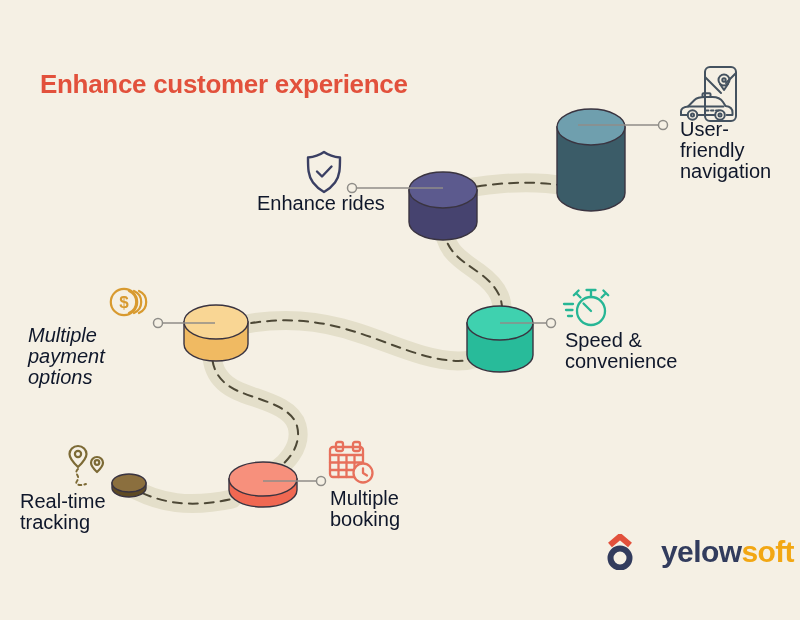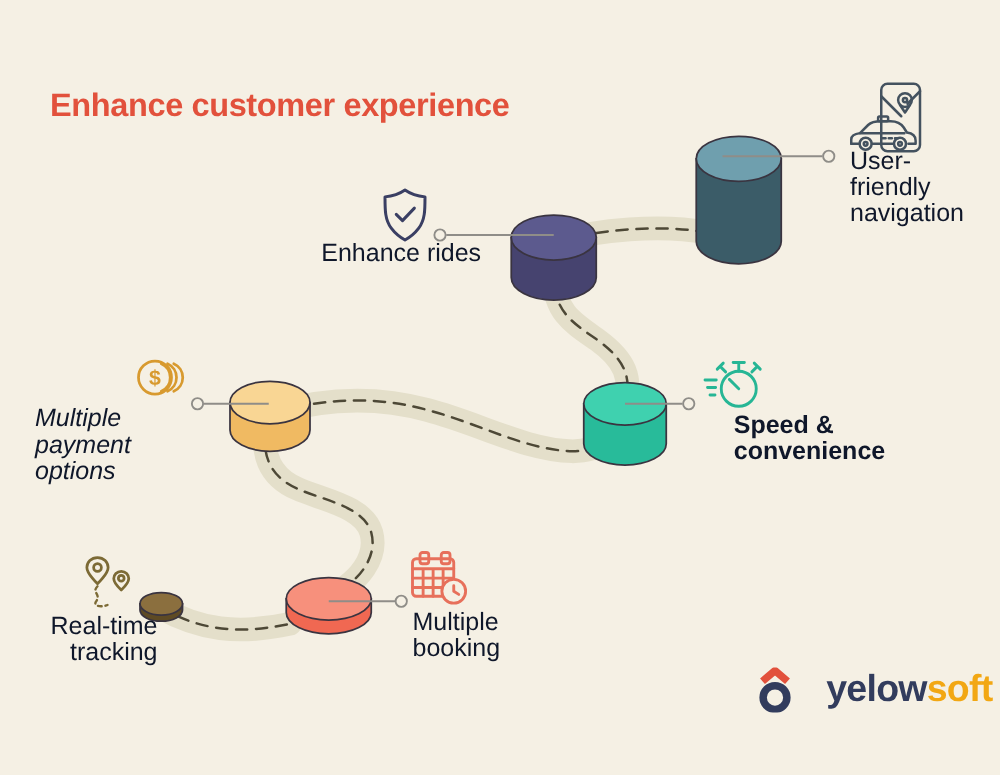--- a/index.html
+++ b/index.html
@@ -5,21 +5,21 @@
   html,body{margin:0;padding:0;}
   body{width:800px;height:620px;overflow:hidden;background:#f5f0e4;
        font-family:"Liberation Sans",sans-serif;}
   #canvas{position:relative;width:800px;height:620px;background:#f5f0e4;}
   #scene{position:absolute;left:0;top:0;}
   .title{position:absolute;left:40px;top:28px;font-size:26px;font-weight:bold;
          color:#e2513c;letter-spacing:-0.3px;margin-top:41px;}
   .label{position:absolute;font-size:20px;line-height:21px;color:#0f172a;
          white-space:pre-line;font-weight:500;}
   .label.right{font-style:italic;}
-  .label.center{text-align:right;}
+  .label.center{text-align:left;}
   .icon{position:absolute;}
   .logo{position:absolute;left:604px;top:534px;display:flex;align-items:center;gap:25px;}
   .logo-text{font-size:30px;font-weight:bold;letter-spacing:-0.6px;line-height:34px;}
   .logo-text .p1{color:#323c5d;}
   .logo-text .p2{color:#f2a713;}
 </style>
 </head>
 <body>
 
 <div id="canvas">
@@ -134,21 +134,21 @@
     <rect x="26" y="3" width="7" height="9" rx="2"></rect>
     <path d="M3 16 H36 M3 23.5 H36 M3 31 H36 M11.5 16 V38 M19.5 16 V38 M27.5 16 V38"></path>
     <circle cx="36" cy="34" r="9.5" fill="#f5f0e4"></circle>
     <path d="M36 29.5 V34 L40 36.5"></path>
   </svg>
 
   <div class="label" style="left:680px;top:119px;">User-
 friendly
 navigation</div>
   <div class="label" style="left:257px;top:193px;">Enhance rides</div>
-  <div class="label" style="left:587px;top:330px;font-weight:bold;">Speed &amp;
+  <div class="label" style="left:565px;top:330px;">Speed &amp;
 convenience</div>
   <div class="label right" style="right:652px;top:325px;width:120px;">Multiple
 payment
 options</div>
   <div class="label center" style="left:20px;top:491px;width:106px;">Real-time
 tracking</div>
   <div class="label" style="left:330px;top:488px;">Multiple
 booking</div>
 
   <div class="logo">

